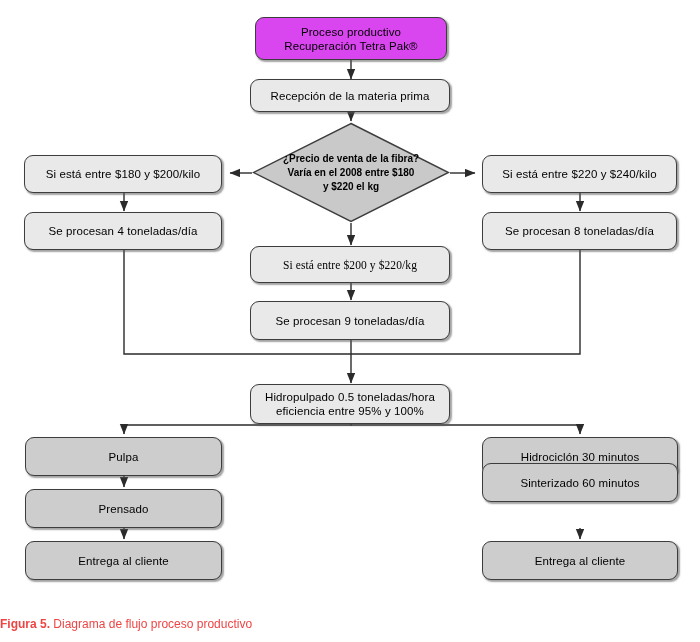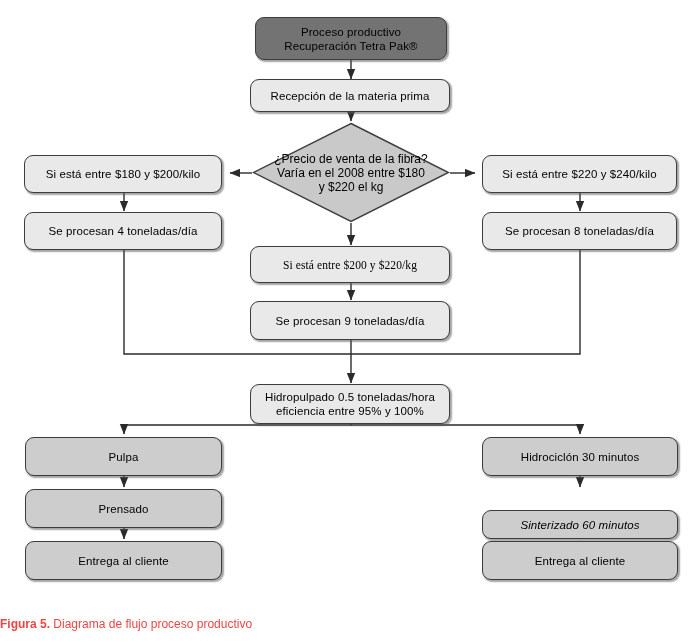--- a/index.html
+++ b/index.html
@@ -40,41 +40,42 @@
     font-size: 11.5px;
     line-height: 14px;
     letter-spacing: 0.1px;
     color: #000;
     box-shadow: 1.5px 1.5px 1.5px rgba(90,90,90,0.55);
     background: #e8e8e8;
   }
   .node span { display: block; padding: 0 6px; }
   .fill-light { background: #e9e9e9; }
   .fill-mid   { background: #cdcdcd; }
-  .fill-dark  { background: #737373; }
+  .fill-dark  { background: #d946ef; }
 
   .diamond-wrap {
     position: absolute;
     display: flex;
     align-items: center;
     justify-content: center;
   }
   .diamond-shape {
     position: absolute;
     left: 0; top: 0;
     width: 100%; height: 100%;
   }
   .diamond-text {
     position: relative;
     z-index: 2;
     text-align: center;
-    font-size: 12px;
+    font-size: 10px;
     line-height: 14px;
     color: #000;
     width: 100%;
+    font-weight: bold;
   }
   .caption {
     position: absolute;
     left: 0;
     width: 700px;
     text-align: left;
     font-size: 12px;
     color: #ef4444;
     font-family: "Liberation Sans", sans-serif;
   }
@@ -182,21 +183,21 @@
   <div class="node fill-mid" style="left:25px; top:489px; width:197px; height:39px;">
     <span>Prensado</span>
   </div>
   <div class="node fill-mid" style="left:25px; top:541px; width:197px; height:39px;">
     <span>Entrega al cliente</span>
   </div>
 
   <div class="node fill-mid" style="left:482px; top:437px; width:196px; height:39px;">
     <span>Hidrociclón 30 minutos</span>
   </div>
-  <div class="node fill-mid" style="left:482px; top:510px; width:196px; height:29px;font-style:italic;">
+  <div class="node fill-mid" style="left:482px; top:463px; width:196px; height:39px;">
     <span>Sinterizado 60 minutos</span>
   </div>
   <div class="node fill-mid" style="left:482px; top:541px; width:196px; height:39px;">
     <span>Entrega al cliente</span>
   </div>
 
   <div class="caption" style="top:617px;">
     <b>Figura 5.</b><span> Diagrama de flujo proceso productivo</span>
   </div>
 

